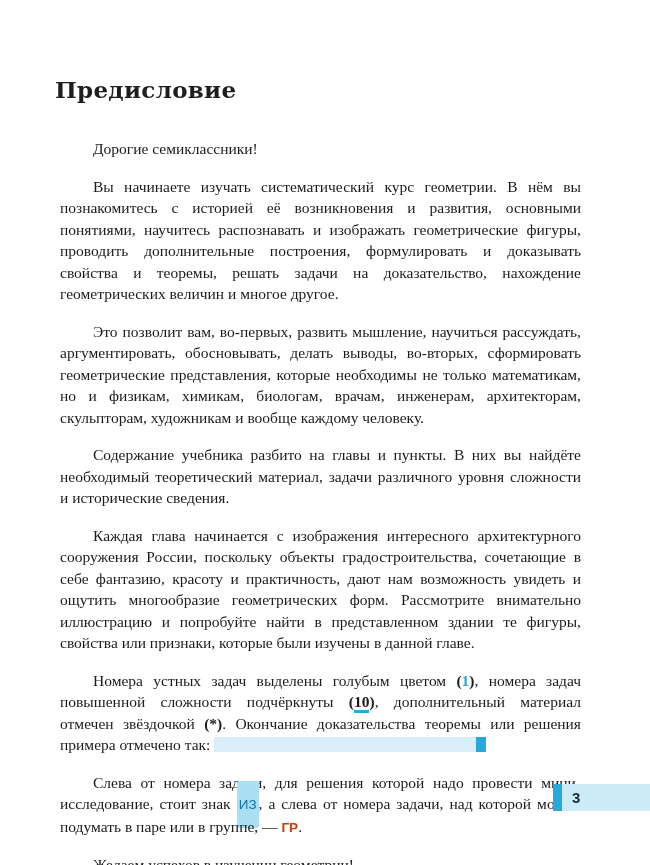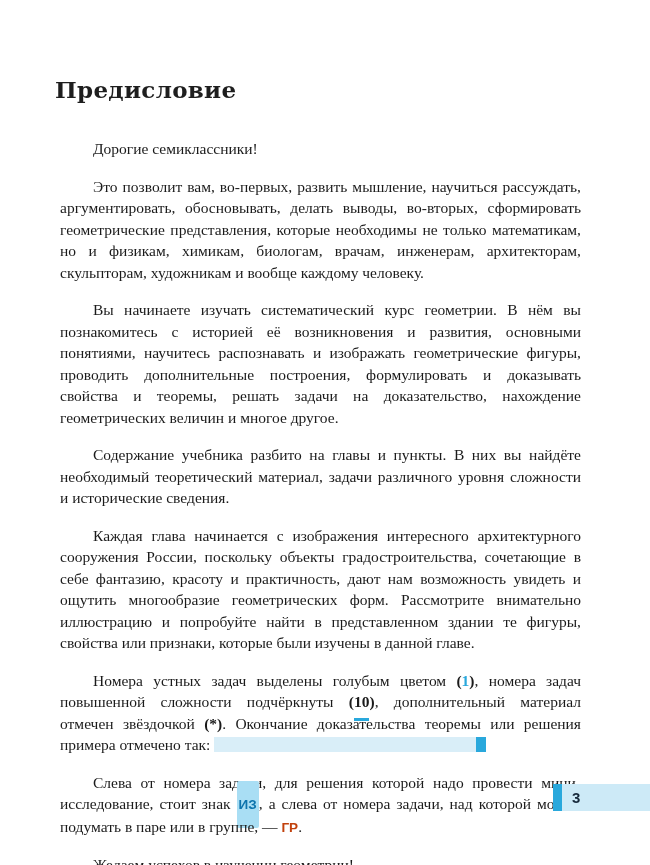--- a/index.html
+++ b/index.html
@@ -37,35 +37,35 @@
     text-indent: 33px;
   }
   .num-oral {
     color: #29a8dc;
     font-weight: 700;
   }
   .b { font-weight: 700; }
   .num-hard {
     font-weight: 700;
     border-bottom: 3px solid #29a8dc;
-    padding-bottom: 8px;
+    padding-bottom: 0px;
   }
   .qed-bar {
     display: inline-flex;
     width: 272px;
     height: 15px;
     vertical-align: -2px;
   }
   .qed-fill { flex: 1; background: #d9eef8; }
   .qed-cap  { width: 10px; background: #29a8dc; }
   .badge-research {
     background: #a9def4;
     color: #0e74ad;
     font-family: "Liberation Sans", sans-serif;
-    font-weight: 700;
+    font-weight: 400;
     font-size: 13.5px;
     padding: 16px 2px;
     border-radius: 2px;
   }
   .badge-group {
     color: #c2410c;
     font-family: "Liberation Sans", sans-serif;
     font-weight: 700;
     font-size: 13.5px;
   }
@@ -92,22 +92,22 @@
 </style>
 </head>
 <body>
 
 <div class="page">
 
   <h1 class="page-title">Предисловие</h1>
 
   <div class="content">
     <p>Дорогие семиклассники!</p>
+    <p>Вы начинаете изучать систематический курс геометрии. В нём вы познакомитесь с историей её возникновения и развития, основными понятиями, научитесь распознавать и изображать геометрические фигуры, проводить дополнительные построения, формулировать и доказывать свойства и теоремы, решать задачи на доказательство, нахождение геометрических величин и многое другое.</p>
     <p>Это позволит вам, во-первых, развить мышление, научиться рассуждать, аргументировать, обосновывать, делать выводы, во-вторых, сформировать геометрические представления, которые необходимы не только математикам, но и физикам, химикам, биологам, врачам, инженерам, архитекторам, скульпторам, художникам и вообще каждому человеку.</p>
-    <p>Вы начинаете изучать систематический курс геометрии. В нём вы познакомитесь с историей её возникновения и развития, основными понятиями, научитесь распознавать и изображать геометрические фигуры, проводить дополнительные построения, формулировать и доказывать свойства и теоремы, решать задачи на доказательство, нахождение геометрических величин и многое другое.</p>
     <p>Содержание учебника разбито на главы и пункты. В них вы найдёте необходимый теоретический материал, задачи различного уровня сложности и исторические сведения.</p>
     <p>Каждая глава начинается с изображения интересного архитектурного сооружения России, поскольку объекты градостроительства, сочетающие в себе фантазию, красоту и практичность, дают нам возможность увидеть и ощутить многообразие геометрических форм. Рассмотрите внимательно иллюстрацию и попробуйте найти в представленном здании те фигуры, свойства или признаки, которые были изучены в данной главе.</p>
     <p><span>Номера устных задач выделены голубым цветом </span><span class="b">(</span><span class="num-oral">1</span><span class="b">)</span><span>, номера задач повышенной сложности подчёркнуты </span><span class="b">(</span><span class="num-hard">10</span><span class="b">)</span><span>, дополнительный материал отмечен звёздочкой </span><span class="b">(*)</span><span>. Окончание доказательства теоремы или решения примера отмечено так: </span><span class="qed-bar">
           <span class="qed-fill"></span>
           <span class="qed-cap"></span>
         </span></p>
     <p><span>Слева от номера задачи, для решения которой надо провести мини-исследование, стоит знак </span><span class="badge-research">ИЗ</span><span>, а слева от номера задачи, над которой можно подумать в паре или в группе, — </span><span class="badge-group">ГР</span><span>.</span></p>
     <p>Желаем успехов в изучении геометрии!</p>
   </div>
 

